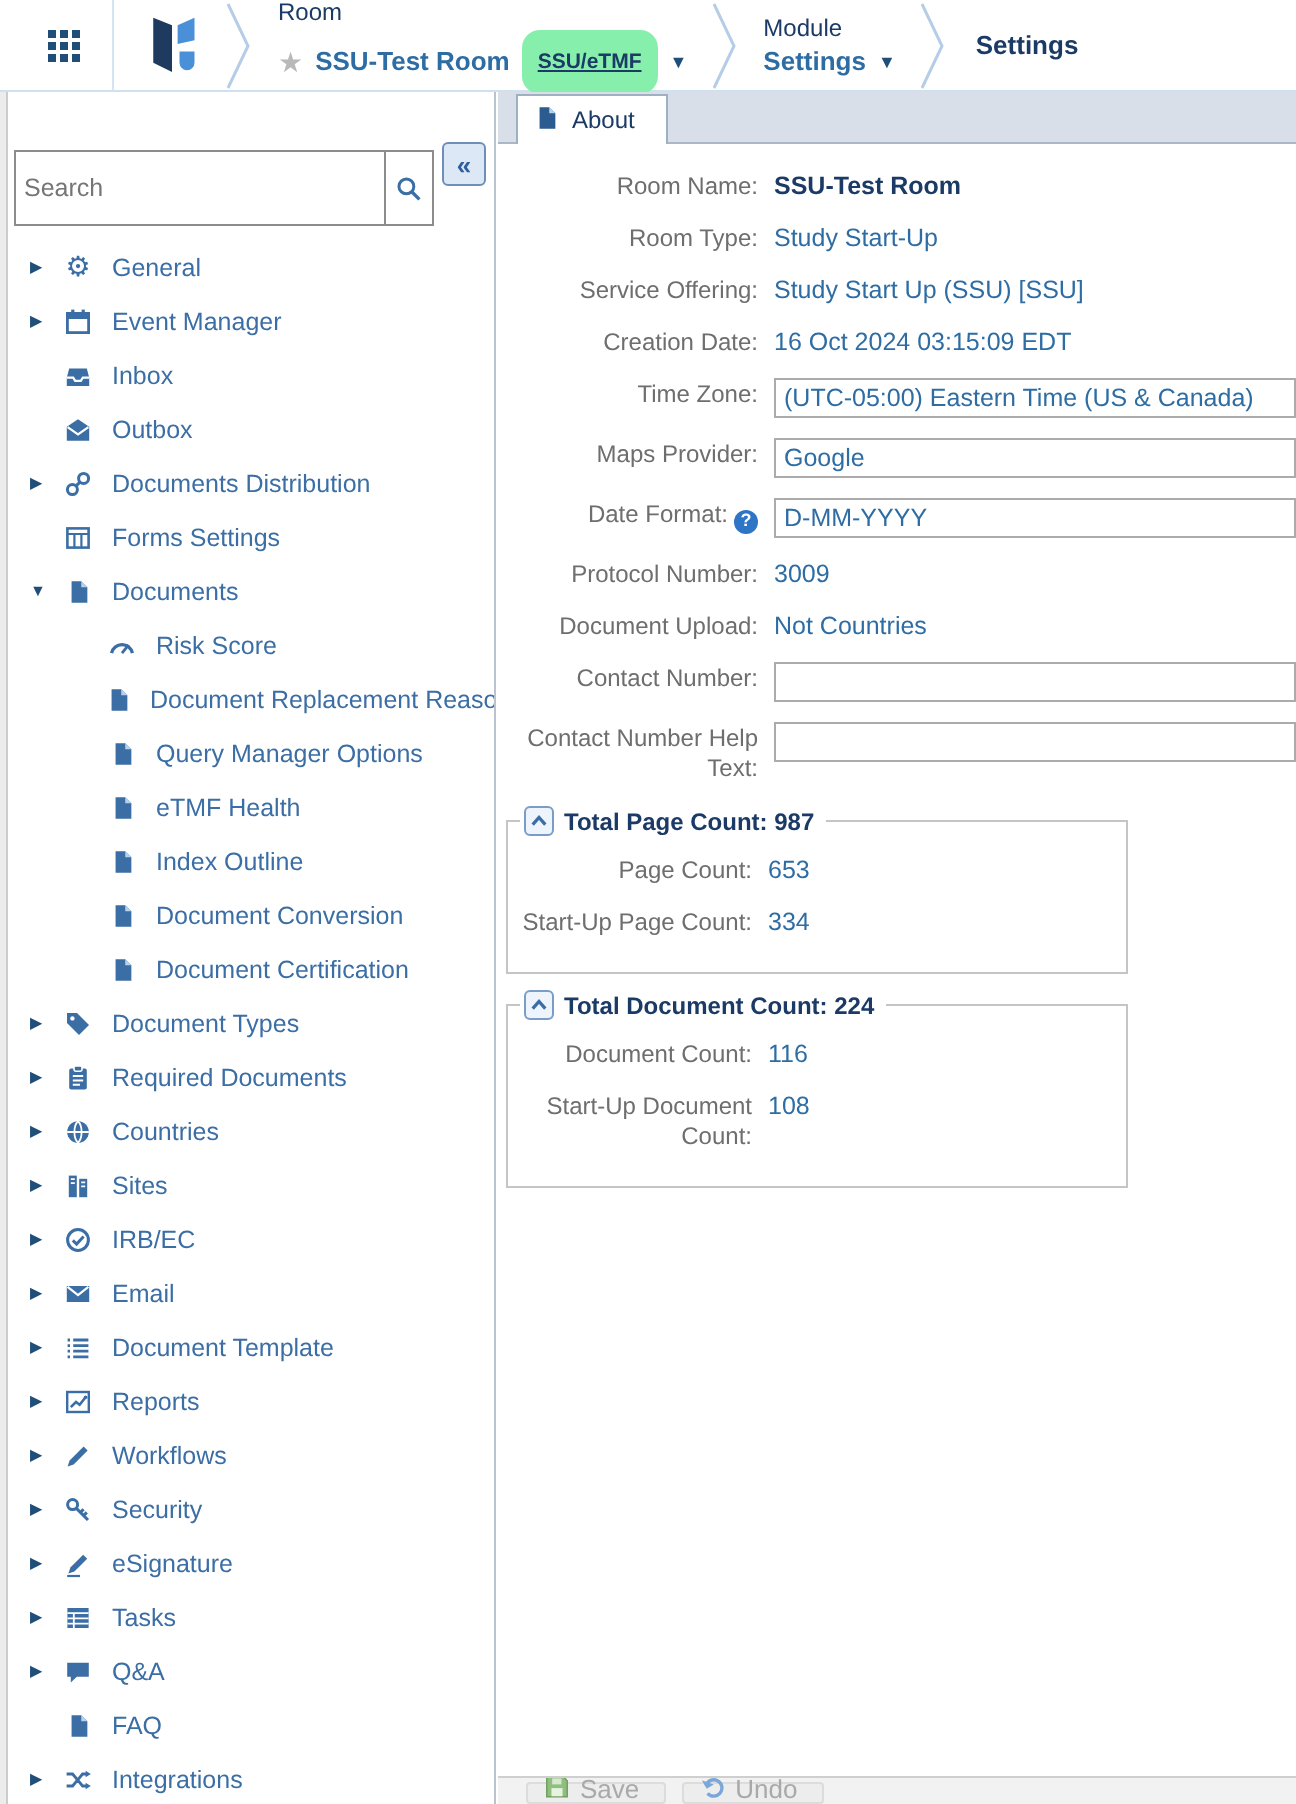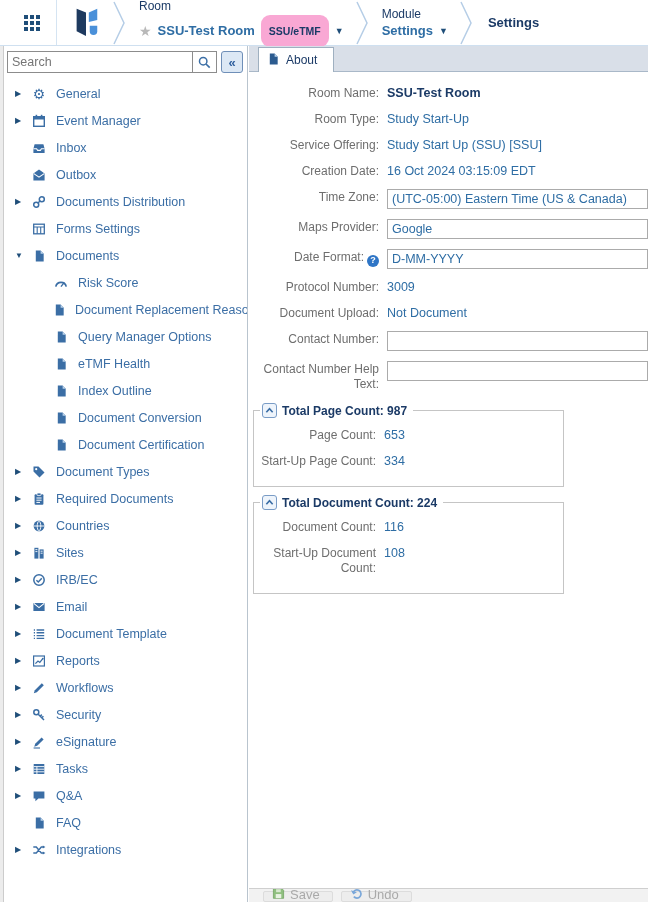--- a/index.html
+++ b/index.html
@@ -17,29 +17,29 @@
   .hdr-grid{align-self:center;margin-left:24px;display:grid;grid-template-columns:repeat(3,4px);grid-gap:2px;cursor:pointer;}
   .hdr-grid i{width:4px;height:4px;background:#1f4e79;display:block;}
   .hdr-vline{width:1px;background:#d5e4f2;margin-left:16px;}
   .logo{align-self:center;margin:0 12px 0 14px;}
   .chev{align-self:stretch;}
   .bc-group{display:flex;flex-direction:column;justify-content:center;padding:0 12px;gap:2px;}
   .bc-top{font-size:12px;font-weight:normal;color:var(--navy);}
   .bc-bottom{display:flex;align-items:center;gap:6px;}
   .bc-name{font-size:13px;font-weight:bold;color:#2e6da4;}
   .star{color:#b9b9b9;font-size:14px;line-height:1;}
-  .badge{background:#f9a8d4;border-radius:9px;padding:10px 8px;font-size:10.5px;font-weight:bold;color:var(--navy);}
+  .badge{background:#86efac;border-radius:9px;padding:10px 8px;font-size:10.5px;font-weight:bold;color:var(--navy);text-decoration:underline;}
   .dd{color:#1f4e79;font-size:9px;}
   .page-title{align-self:center;font-size:13px;font-weight:bold;color:var(--navy);padding:0 14px;}
   
   .left-rail{position:absolute;left:0;top:46px;bottom:0;width:4px;background:#ececec;border-right:1px solid #cccccc;}
   
   .sidebar{position:absolute;left:5px;top:46px;bottom:0;width:243px;background:#fff;border-right:1px solid var(--line);overflow:hidden;}
   .search-row{display:flex;align-items:center;padding:5px 4px 4px 2px;gap:4px;}
-  .search-box{display:flex;align-items:stretch;border:1px solid #8c8c8c;background:#fff;height:22px;flex:1;}
+  .search-box{display:flex;align-items:stretch;border:1px solid #8c8c8c;background:#fff;height:38px;flex:1;margin-top:24px;}
   .search-box input{border:0;outline:none;flex:1;padding:0 4px;font-size:12.5px;color:#444;font-family:inherit;min-width:0;}
   .mag-btn{width:24px;border-left:1px solid #8c8c8c;display:flex;align-items:center;justify-content:center;cursor:pointer;background:#fff;}
   .collapse-btn{width:22px;height:22px;border:1px solid #6f8fb8;border-radius:3px;background:#dce8f5;color:#2e5f9e;font-weight:bold;font-size:13px;display:flex;align-items:center;justify-content:center;cursor:pointer;}
   .tree{padding-top:3px;}
   .sb-item{display:flex;align-items:center;height:27px;padding-left:10px;cursor:pointer;white-space:nowrap;}
   .sb-item .arrow{width:16px;font-size:8px;color:#1f4e79;flex:0 0 16px;}
   .sb-item .ic{width:16px;height:15px;display:inline-flex;align-items:center;justify-content:center;margin-right:9px;color:var(--blue);font-size:14px;line-height:1;}
   .sb-item .lbl{color:var(--blue);font-size:12.5px;}
   .sb-item.child{padding-left:48px;}
   .hl{display:inline-flex;align-items:center;border:3px solid var(--red);padding:3px 34px 3px 4px;margin-left:-6px;}
@@ -460,21 +460,21 @@
       <div class="form-row">
         <div class="f-label">Date Format:<span class="help-ic">?</span></div>
         <input class="f-input" type="text" value="D-MM-YYYY" style="">
       </div>
       <div class="form-row">
         <div class="f-label">Protocol Number:</div>
         <span class="f-val">3009</span>
       </div>
       <div class="form-row">
         <div class="f-label">Document Upload:</div>
-        <span class="f-val">Not Document</span>
+        <span class="f-val">Not Countries</span>
       </div>
       <div class="form-row">
         <div class="f-label">Contact Number:</div>
         <input class="f-input" type="text" style="">
       </div>
       <div class="form-row">
         <div class="f-label">Contact Number Help Text:</div>
         <input class="f-input" type="text" style="">
       </div>
     </div>

